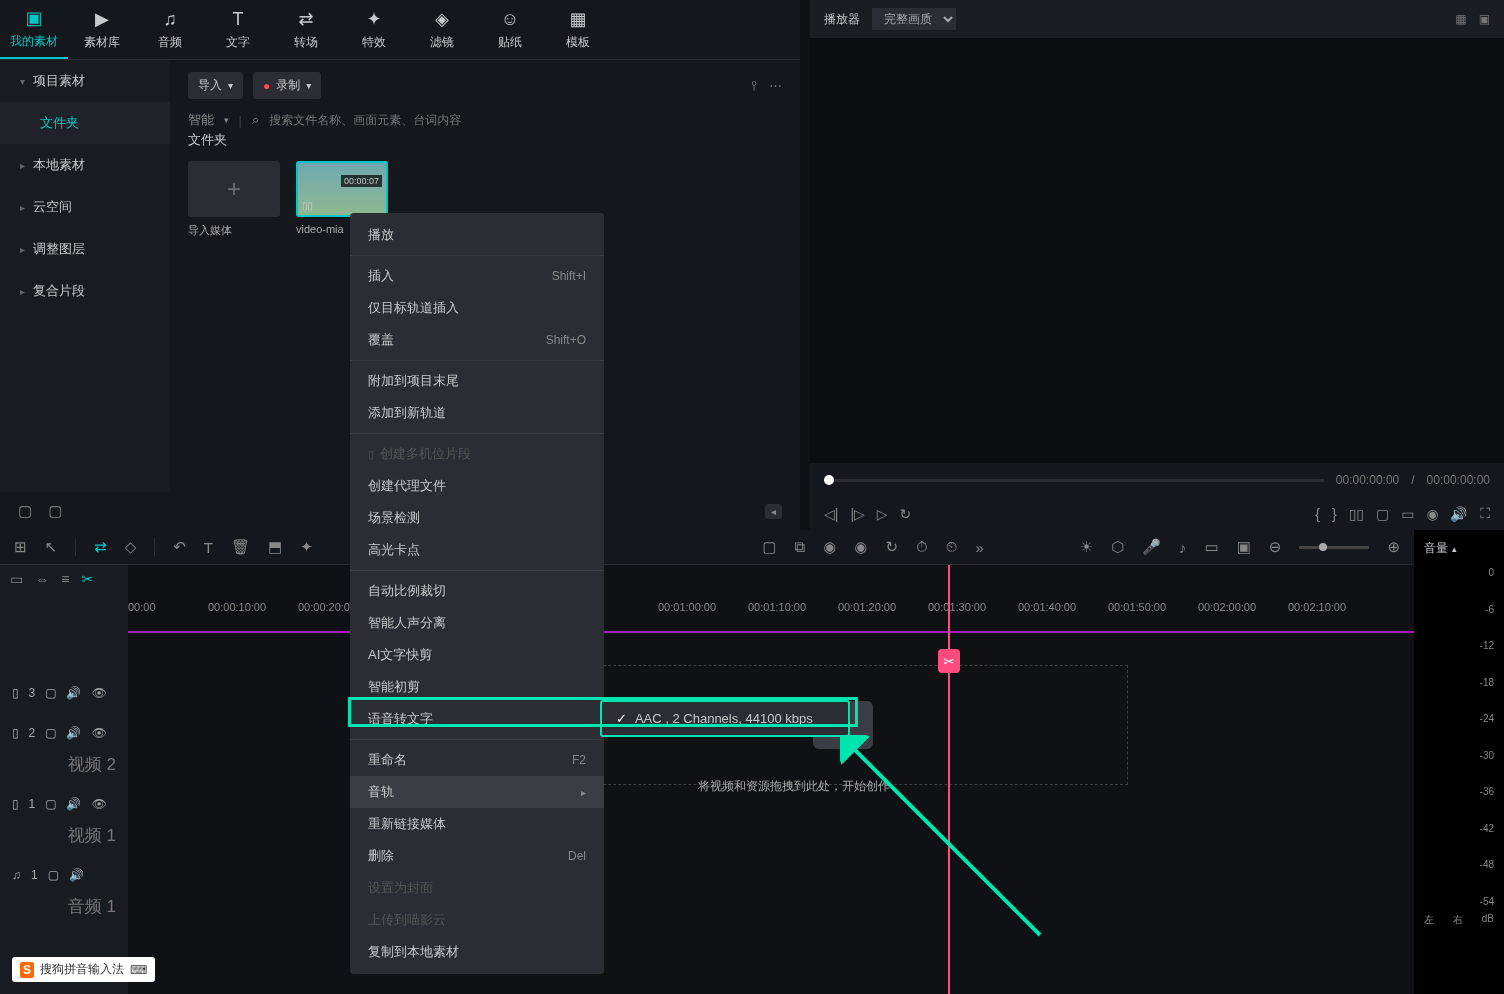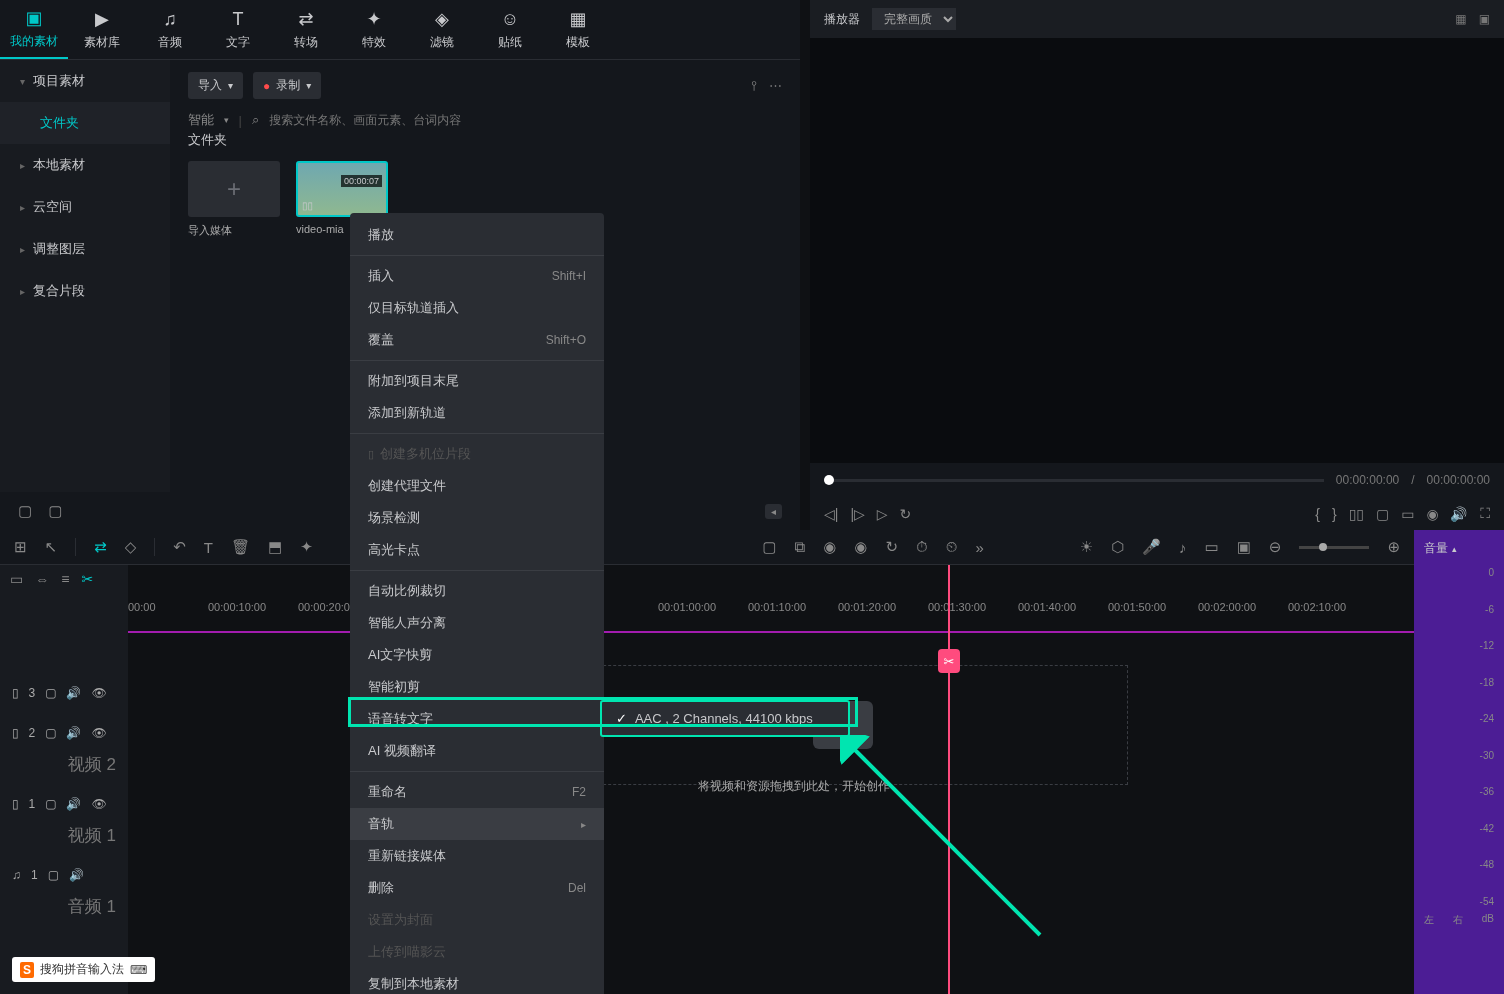--- a/index.html
+++ b/index.html
@@ -51,21 +51,21 @@
 .track-row { height: 40px; display: flex; align-items: center; gap: 10px; padding: 0 12px; font-size: 12px; color: #aaa; }
 .track-sublabel { font-size: 17px; color: #777; text-align: right; }
 .track-area { flex: 1; position: relative; background: #0f1114; }
 .ruler { height: 40px; border-bottom: 2px solid #a21caf; position: relative; margin-top: 28px; }
 .ruler-mark { position: absolute; top: 8px; font-size: 11px; color: #888; }
 .dropzone { position: absolute; top: 100px; left: 430px; width: 570px; height: 120px; border: 1px dashed #3a3d43; display: flex; flex-direction: column; align-items: center; justify-content: center; gap: 12px; }
 .dropzone-icon { width: 60px; height: 48px; background: #3a3d43; border-radius: 6px; }
 .dropzone-text { font-size: 12px; color: #aaa; position: absolute; top: 213px; left: 570px;}
 .playhead { position: absolute; left: 820px; top: 0; bottom: 0; width: 2px; background: #ff4b7e; }
 .playhead-head { width: 22px; height: 24px; background: #ff4b7e; border-radius: 4px; position: absolute; top: 84px; left: -10px; display: flex; align-items: center; justify-content: center; color: #fff; }
-.volume-panel { width: 90px; background: #4c1d95; padding: 10px; }
+.volume-panel { width: 90px; background: #000000; padding: 10px; }
 .volume-header { font-size: 12px; display: flex; align-items: center; gap: 4px; }
 .db-scale { margin-top: 10px; height: 340px; display: flex; flex-direction: column; justify-content: space-between; align-items: flex-end; font-size: 10px; color: #888; }
 .db-footer { display: flex; justify-content: space-between; font-size: 10px; margin-top: 6px; color: #888;}
 
 .context-menu { position: absolute; left: 350px; top: 213px; width: 254px; background: #2a2d33; border-radius: 4px; padding: 6px 0; z-index: 100; font-size: 13px; }
 .menu-item { padding: 7px 18px; display: flex; justify-content: space-between; align-items: center; cursor: pointer; }
 .menu-item.disabled { color: #555; }
 .menu-sep { height: 1px; background: #3a3d43; margin: 4px 0; }
 .menu-shortcut { color: #888; font-size: 12px; }
 .menu-arrow { color: #888; font-size: 10px; }
@@ -406,23 +406,20 @@
     </div>
   <div class="menu-item">
       <span>AI文字快剪</span>
     </div>
   <div class="menu-item">
       <span>智能初剪</span>
     </div>
   <div class="menu-item">
       <span>语音转文字</span>
     </div>
-  <div class="menu-item">
-      <span>AI 视频翻译</span>
-    </div>
   <div class="menu-sep"></div>
   <div class="menu-item">
       <span>重命名</span>
       <span class="menu-shortcut">F2</span>
     </div>
   <div class="menu-item" style="background:#3a3d43">
       <span>音轨</span>
       <span class="menu-arrow">▸</span>
     </div>
   <div class="menu-item">

